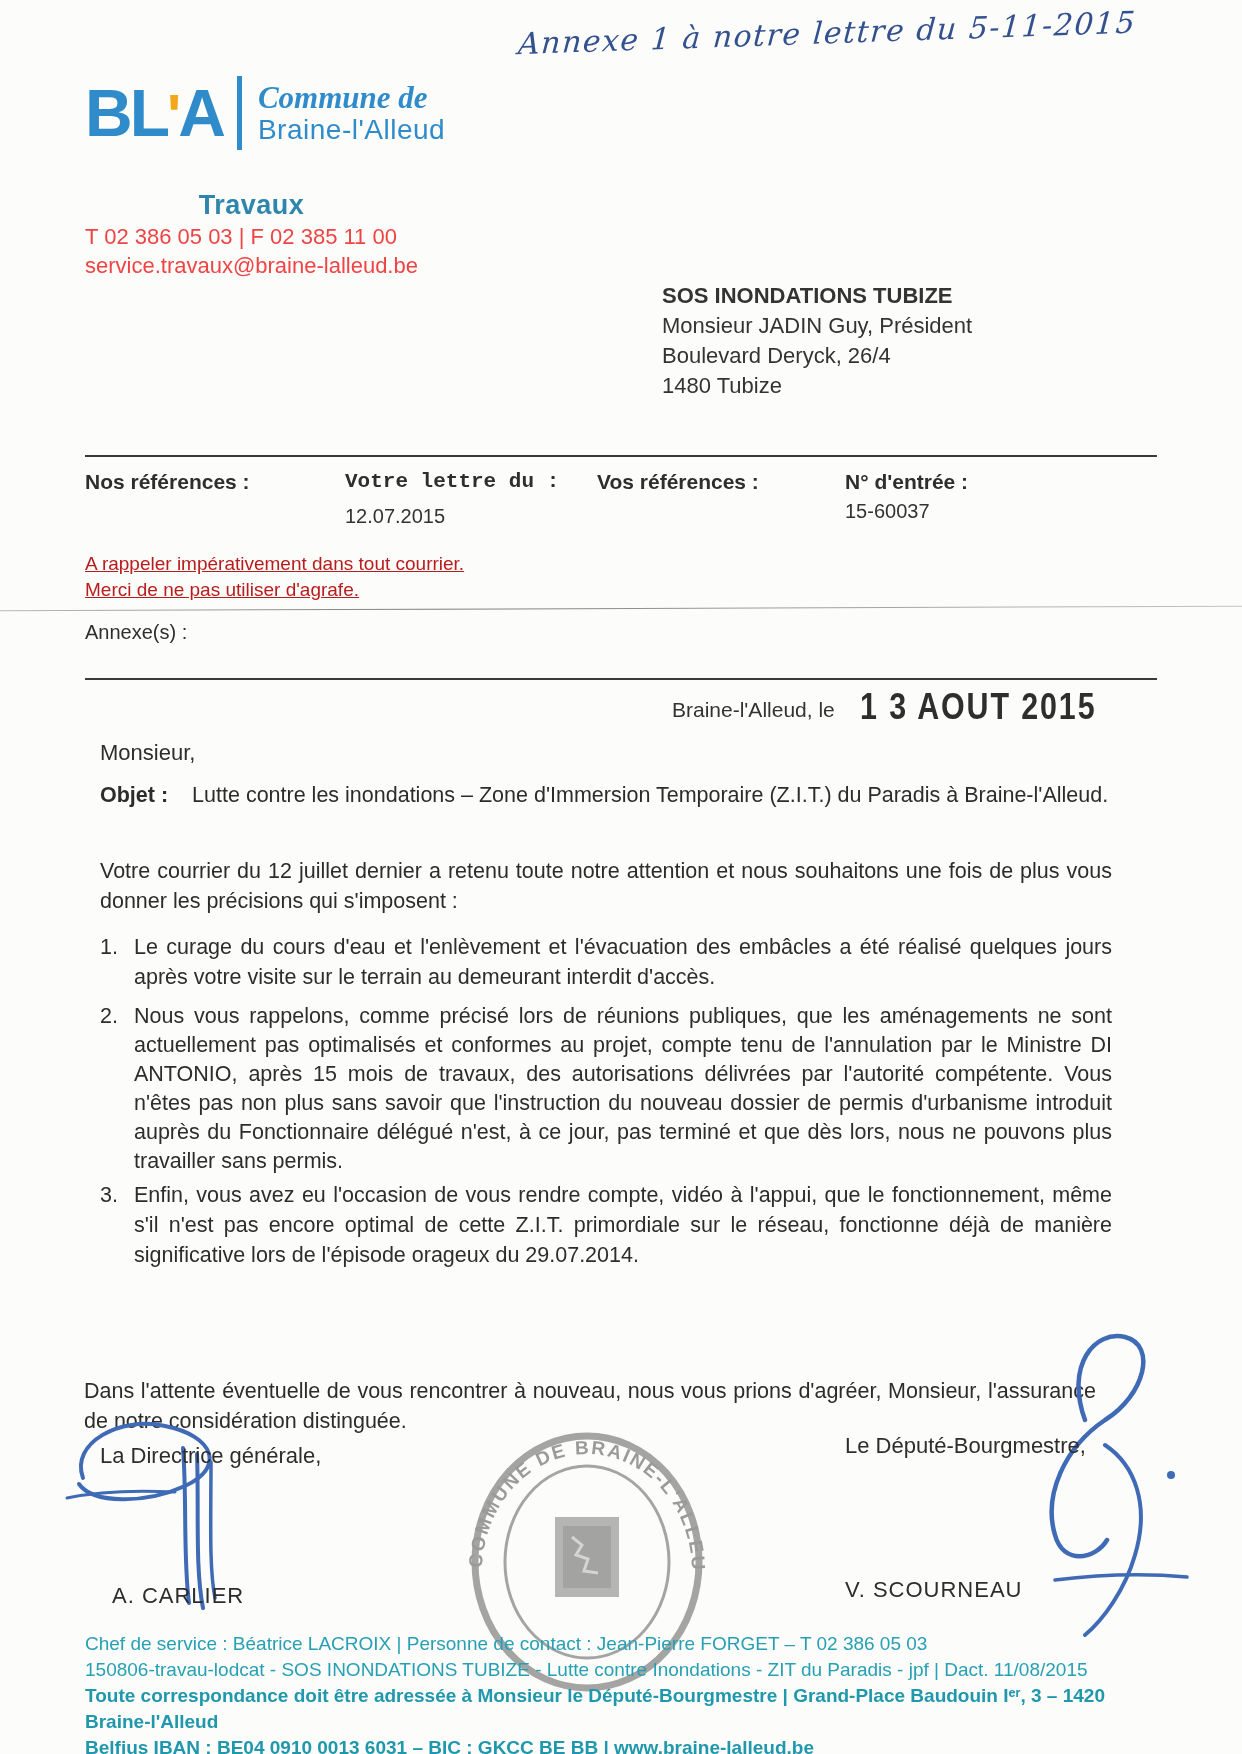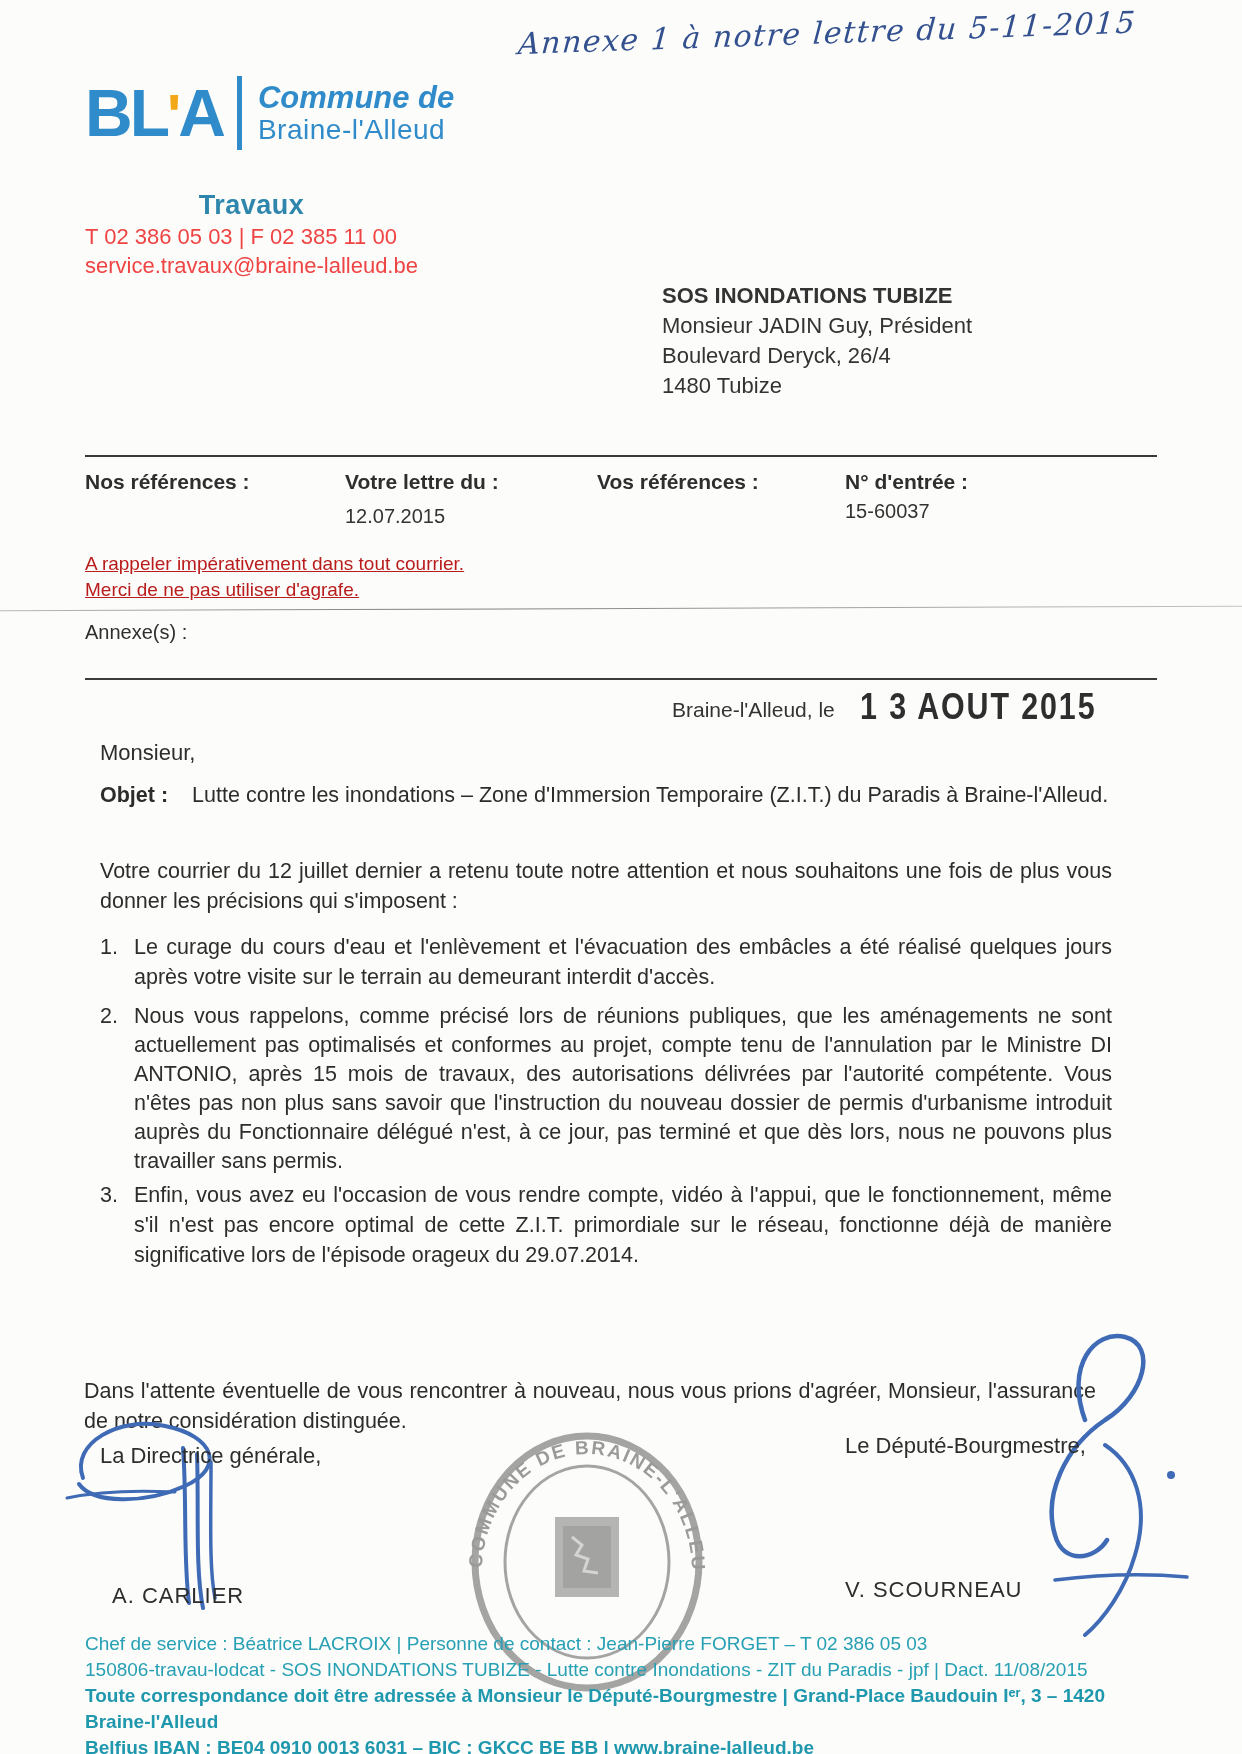--- a/index.html
+++ b/index.html
@@ -14,21 +14,21 @@
     font-family:"DejaVu Serif",serif;font-style:italic;
     font-size:30px;color:#33508f;letter-spacing:1.5px;
     transform:rotate(-2deg) skewX(-6deg);white-space:nowrap;
   }
   
   .logo{position:absolute;top:76px;left:85px;display:flex;align-items:center;}
   .logo-mark{font-size:66px;font-weight:bold;color:#2f8bc9;letter-spacing:-3px;line-height:1;}
   .logo-mark .apos{color:#f2a818;font-size:60px;}
   .logo-divider{width:5px;height:74px;background:#2f8bc9;margin:0 16px 0 14px;}
   .logo-tagline{color:#2f8bc9;line-height:1.1;}
-  .logo-tagline .script{font-family:Liberation Sans, sans-serif;font-style:italic;font-weight:bold;font-size:31px;}
+  .logo-tagline .script{font-family:Liberation Serif, serif;font-style:italic;font-weight:bold;font-size:31px;}
   .logo-tagline .plain{font-size:28px;letter-spacing:0.5px;}
   
   .dept{position:absolute;top:190px;left:85px;}
   .dept-name{font-size:27px;font-weight:bold;color:#2e86ad;letter-spacing:0.5px;text-align:center;}
   .dept-line{font-size:22px;color:#ef4444;margin-top:3px;}
   
   .recipient{position:absolute;top:281px;left:662px;font-size:22px;line-height:30px;color:#333;}
   .recipient .org{font-weight:bold;}
   
   .rule{position:absolute;left:85px;width:1072px;height:2px;background:#3b3b3b;}
@@ -106,21 +106,21 @@
   <div class="recipient">
     <div class="org">SOS INONDATIONS TUBIZE</div>
     <div>Monsieur JADIN Guy, Président</div>
     <div>Boulevard Deryck, 26/4</div>
     <div>1480 Tubize</div>
   </div>
 
   <div class="rule rule1"></div>
 
   <div class="ref-label" style="left:85px;">Nos références :</div>
-  <div class="ref-label" style="left:345px;">Votre lettre du :</div>
+  <div class="ref-label" style="left:345px;font-family:Liberation Mono, monospace;">Votre lettre du :</div>
   <div class="ref-label" style="left:597px;">Vos références :</div>
   <div class="ref-label" style="left:845px;">N° d'entrée :</div>
 
   <div class="ref-value" style="top:505px;left:345px;">12.07.2015</div>
   <div class="ref-value" style="top:505px;left:597px;"></div>
   <div class="ref-value" style="top:500px;left:845px;">15-60037</div>
 
   <div class="ref-notes">
     <div>A rappeler impérativement dans tout courrier.</div>
     <div>Merci de ne pas utiliser d'agrafe.</div>

